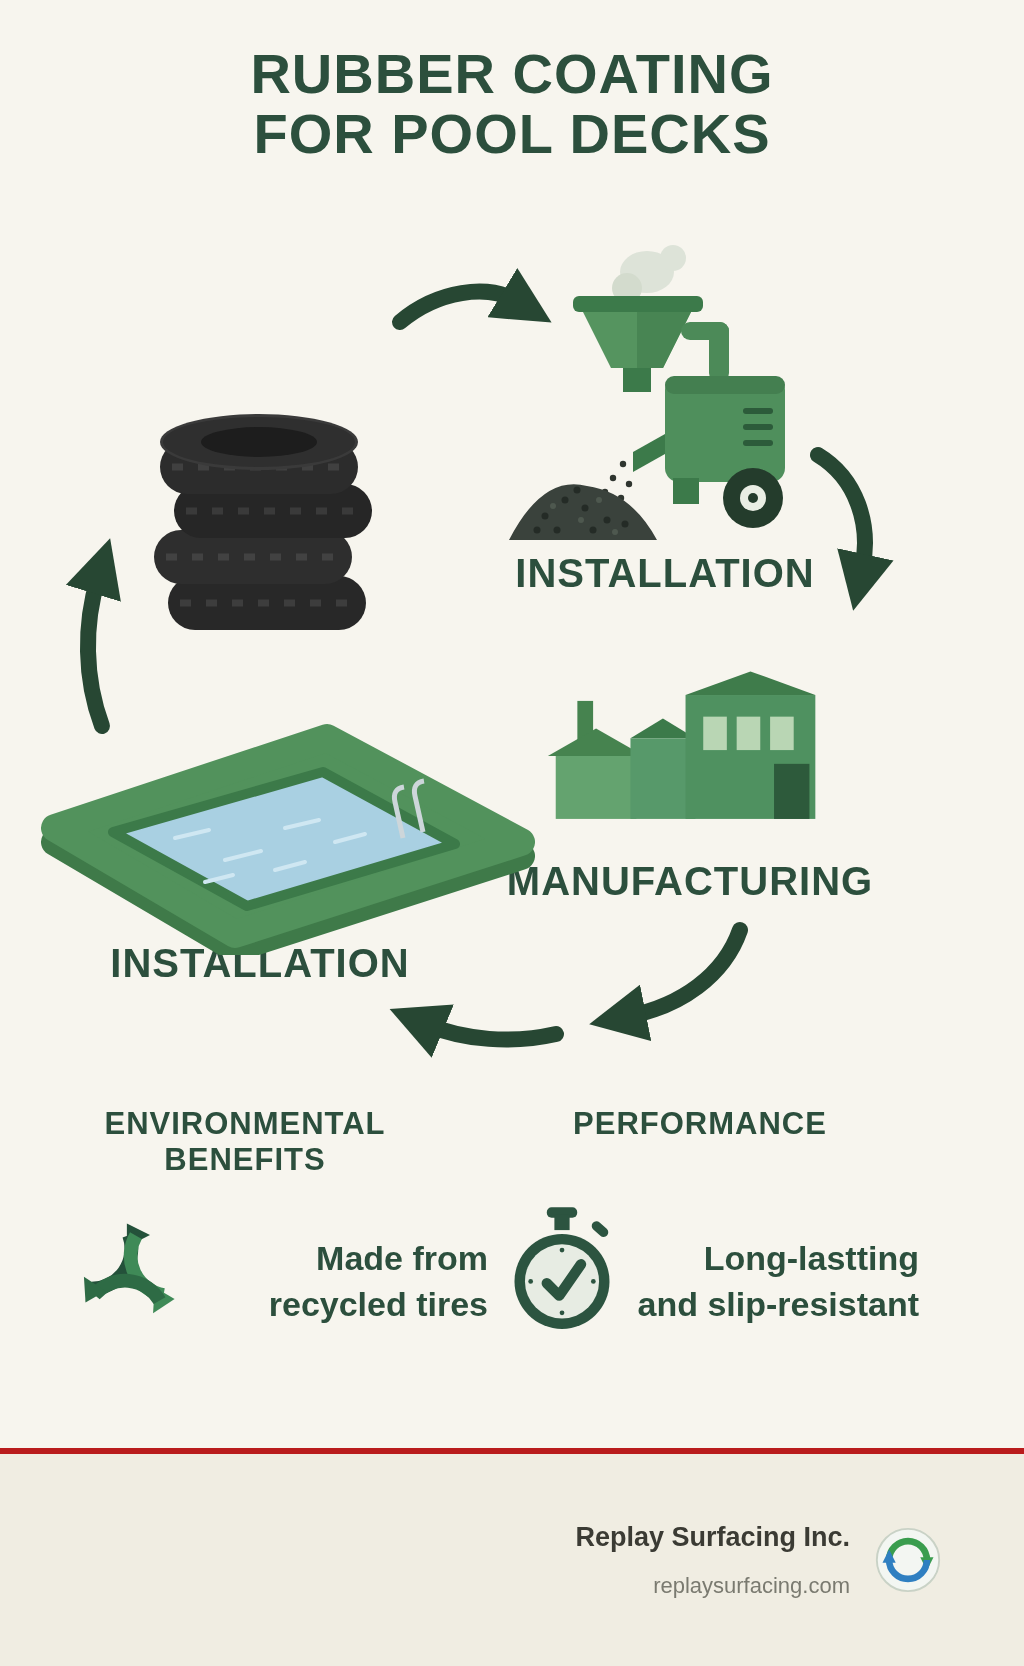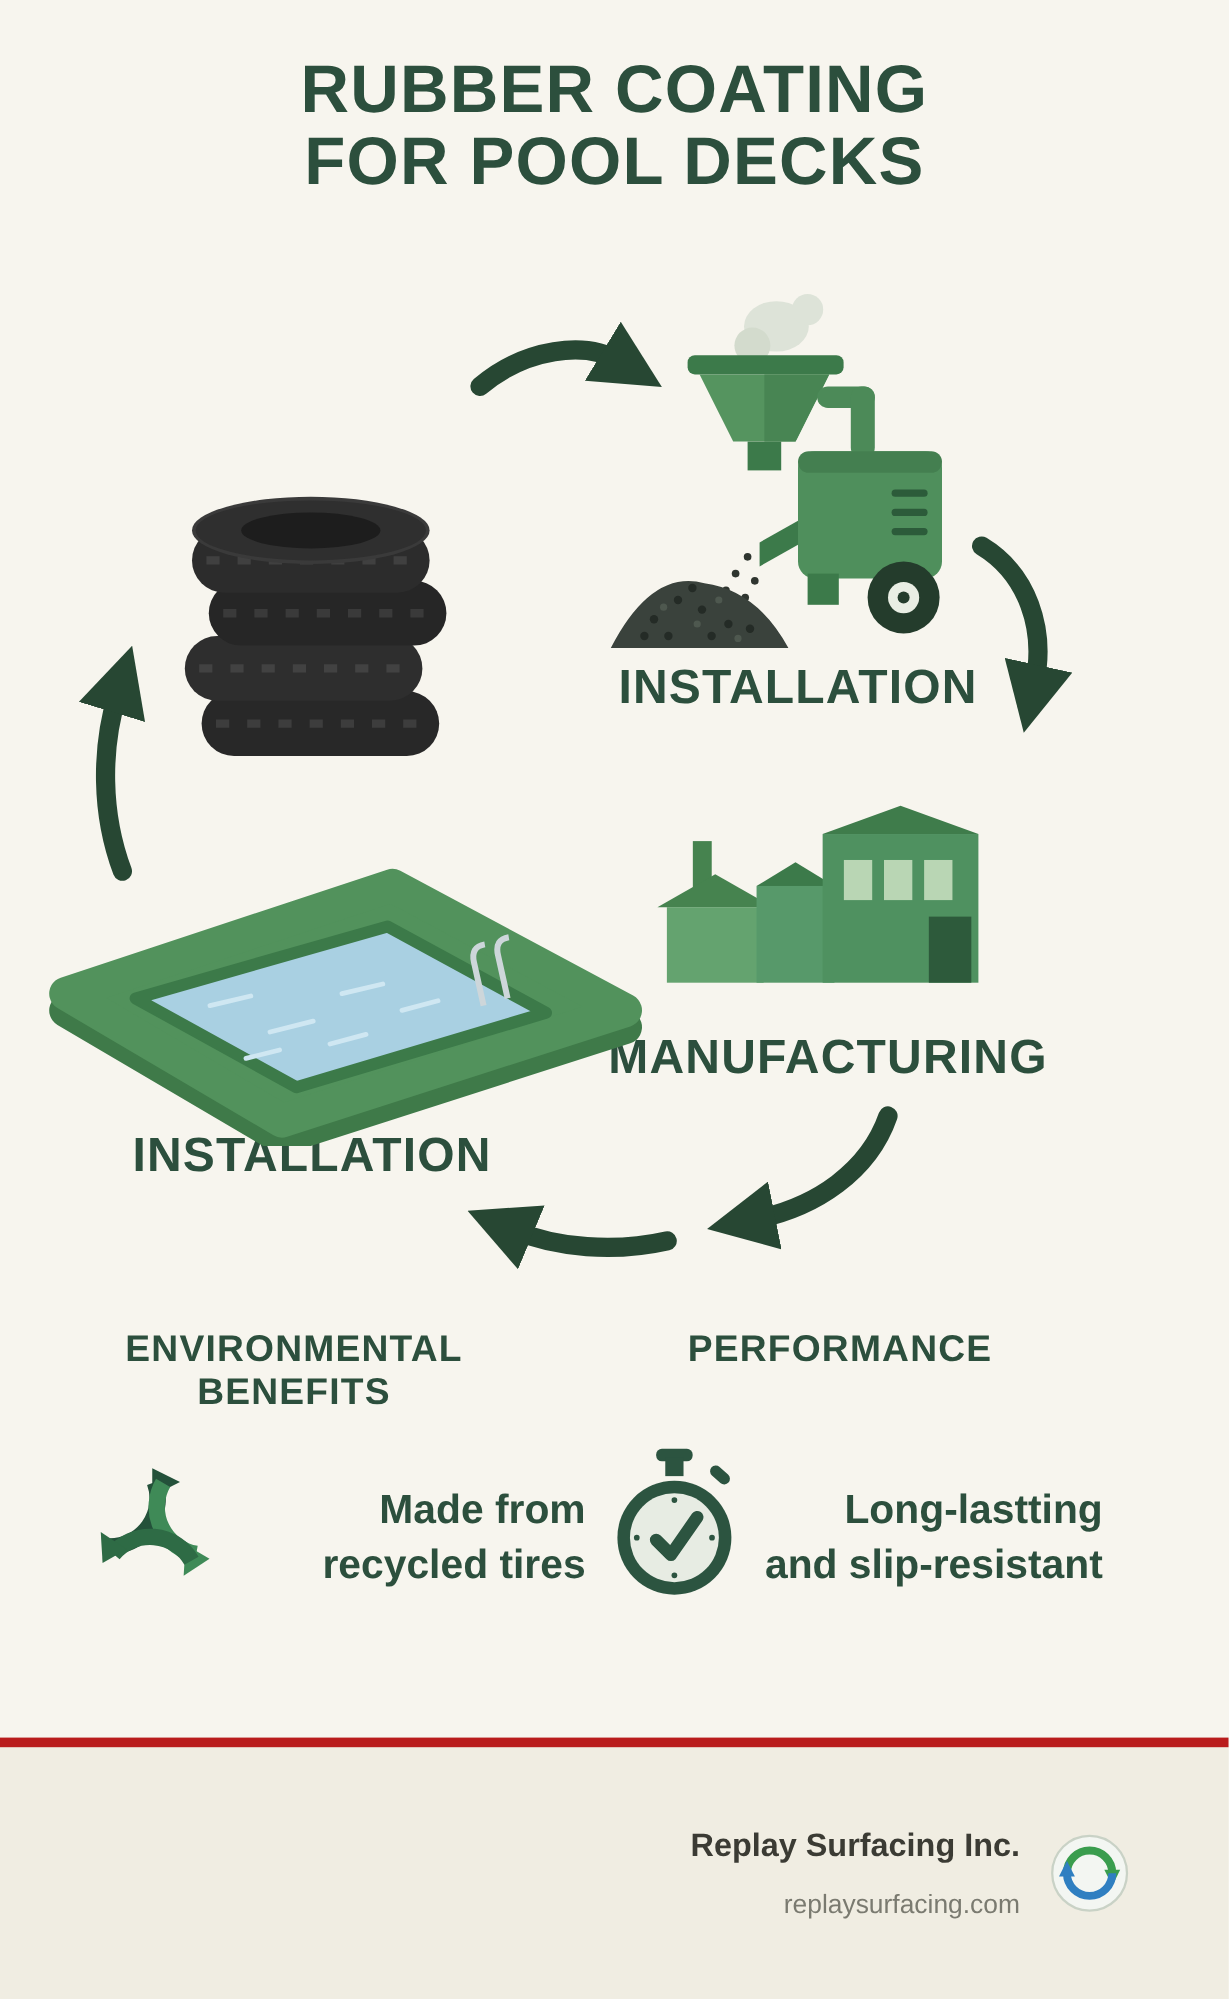--- a/index.html
+++ b/index.html
@@ -28,21 +28,21 @@
   }
   #env-heading{top:1106px;left:50px;width:390px;}
   #perf-heading{top:1106px;left:505px;width:390px;}
   .benefit-text{
     font-size:34px;font-weight:bold;color:#2c4f3d;line-height:1.35;text-align:right;
   }
   #env-text{top:1236px;left:228px;width:260px;}
   #perf-text{top:1236px;left:599px;width:320px;}
   #footer{
     position:absolute;top:1448px;left:0;width:1024px;height:218px;
-    background:#f0ede2;border-top:8px solid #b91c1c;box-sizing:border-box;
+    background:#f0ede2;border-top:6px solid #b91c1c;box-sizing:border-box;
     display:flex;align-items:center;justify-content:flex-end;
     padding-right:82px;gap:24px;
   }
   #footer-textcol{text-align:right;}
   #footer-company{font-size:27px;font-weight:bold;color:#3b3b34;}
   #footer-website{font-size:22px;color:#7a7a70;margin-top:20px;}
   svg{display:block;}
 </style>
 </head>
 <body>

